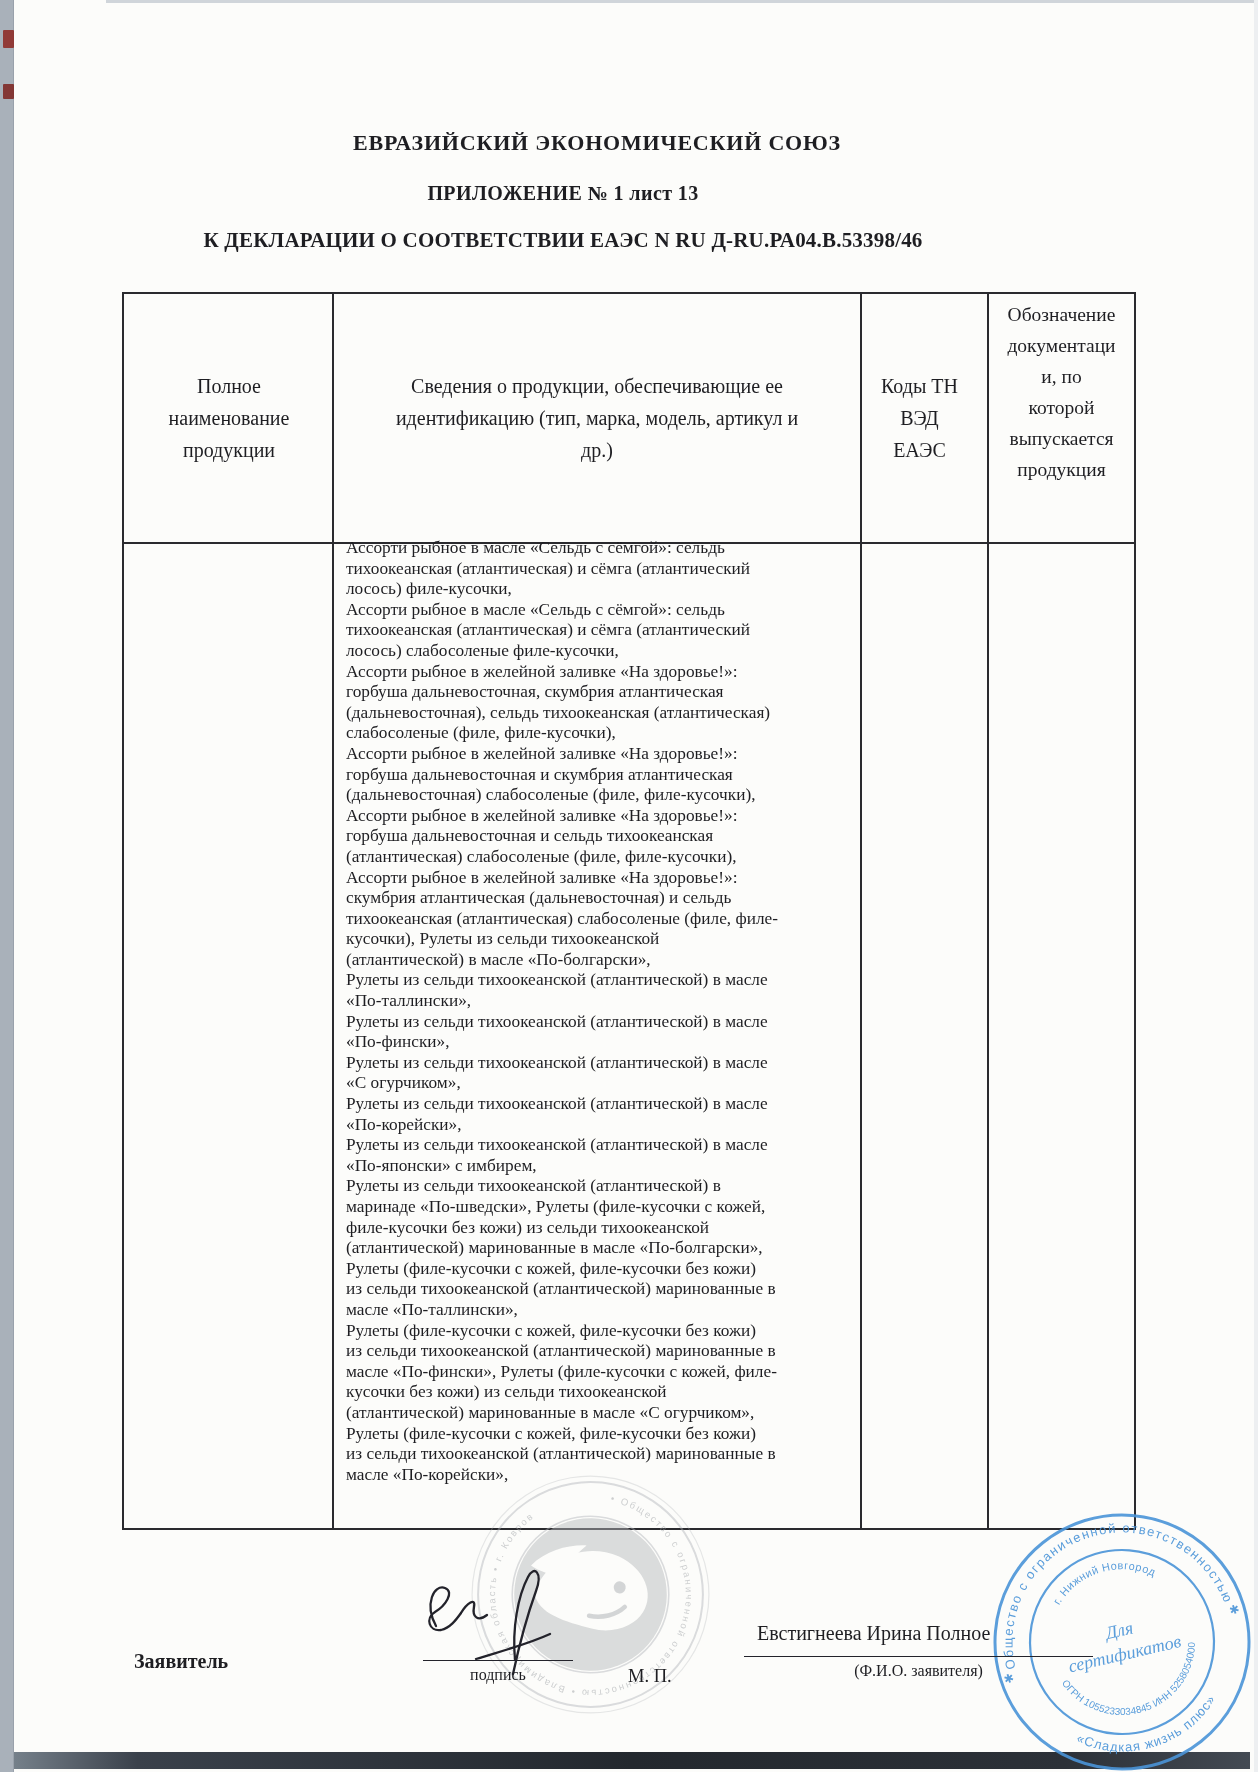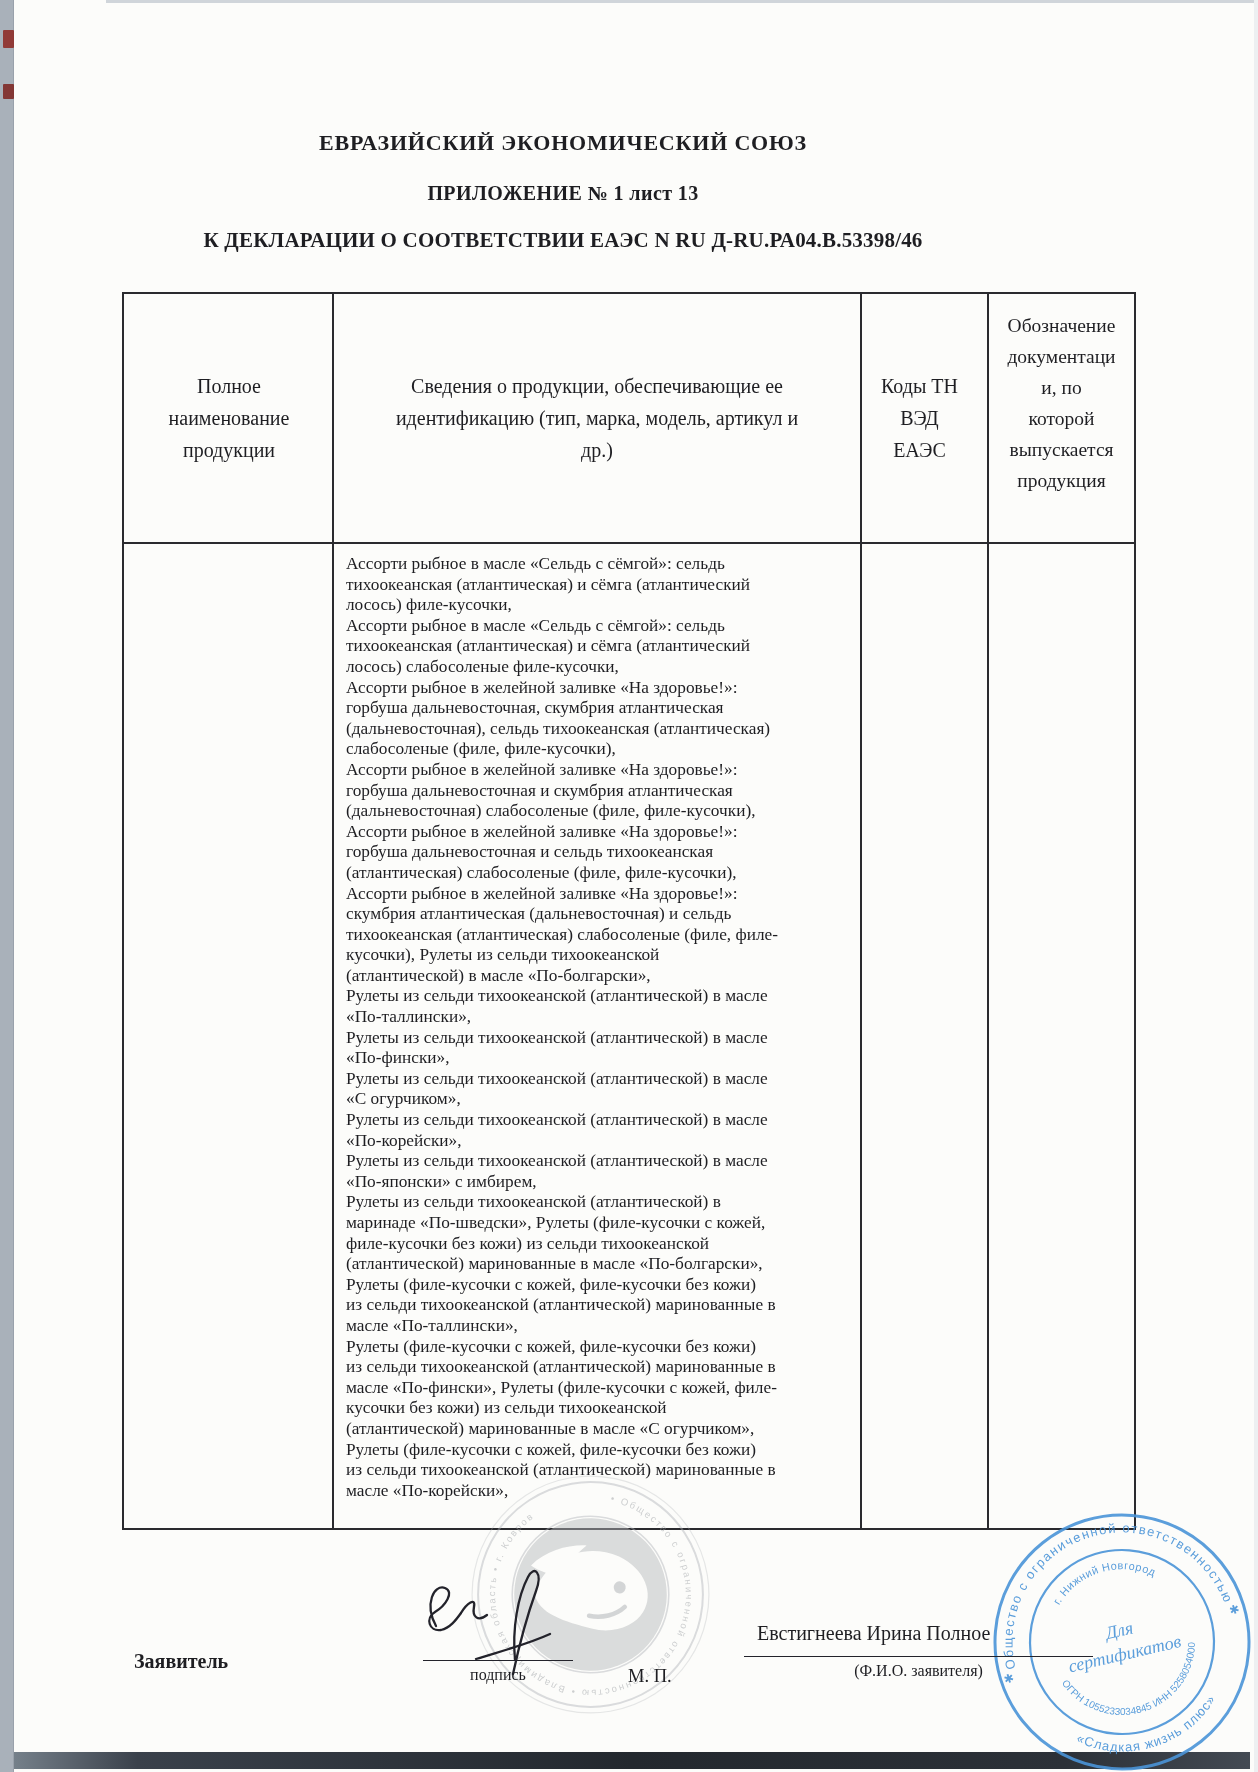--- a/index.html
+++ b/index.html
@@ -14,31 +14,31 @@
   .edge-left{left:0;top:0;width:13px;height:1772px;background:#a9b1ba;border-right:1px solid #99a1ab;}
   .edge-top{left:106px;top:0;width:1152px;height:3px;background:#d0d5da;}
   .edge-right{right:0;top:0;width:4px;height:1772px;background:#edeff1;}
   .edge-bottom{left:14px;top:1752px;width:1236px;height:17px;
     background:linear-gradient(90deg,#75808a 0%,#3a414b 10%,#23282e 50%,#2c3138 85%,#434a53 100%);}
   .redmark{left:3px;width:11px;background:#8d2620;border-radius:1px;opacity:.85;}
   .redmark.m1{top:30px;height:18px;}
   .redmark.m2{top:84px;height:15px;background:#7d221d;}
   
   .titles{left:0;top:0;width:1126px;text-align:center;}
-  .t1{top:130px;font-size:22px;font-weight:bold;letter-spacing:.8px;}
+  .t1{top:130px;font-size:22px;font-weight:bold;letter-spacing:.8px;margin-left:34px;}
   .t2{top:182px;font-size:20px;font-weight:bold;letter-spacing:.4px;}
   .t3{top:228px;font-size:21px;font-weight:bold;letter-spacing:.2px;}
   
   .tbl{left:122px;top:292px;width:1014px;height:1238px;border:2px solid #2a2a2e;box-sizing:border-box;}
   .vline{position:absolute;top:0;width:2px;height:1234px;background:#2a2a2e;}
   .hline{position:absolute;left:0;top:248px;width:1010px;height:2px;background:#2a2a2e;}
   .hcell{position:absolute;top:0;height:248px;display:flex;align-items:center;justify-content:center;
          text-align:center;white-space:pre;font-size:20px;line-height:32px;}
-  .hcell.h4{align-items:flex-start;padding-top:16px;font-size:19.5px;line-height:31px;box-sizing:border-box;}
-  .bodytext{position:absolute;left:222px;top:260px;width:525px;height:980px;
+  .hcell.h4{align-items:flex-start;padding-top:5px;font-size:19.5px;line-height:31px;box-sizing:border-box;}
+  .bodytext{position:absolute;left:222px;top:244px;width:525px;height:980px;
             white-space:pre;font-size:17.3px;line-height:20.6px;overflow:hidden;}
   
   .applicant{left:134px;top:1618px;font-size:20px;font-weight:bold;margin-top:32px;}
   .sigline{left:423px;top:1660px;width:150px;height:0;border-top:1.6px solid #23232b;}
   .sigcap{left:423px;top:1666px;width:150px;text-align:center;font-size:16px;}
   .sealcap{left:628px;top:1666px;font-size:18.5px;}
   .fioname{left:757px;top:1622px;font-size:20px;z-index:3;}
   .nameline{left:744px;top:1656px;width:349px;height:0;border-top:1.6px solid #23232b;z-index:3;}
   .fiocap{left:744px;top:1662px;width:349px;text-align:center;font-size:16px;z-index:3;}
   .stamp{z-index:1;}

